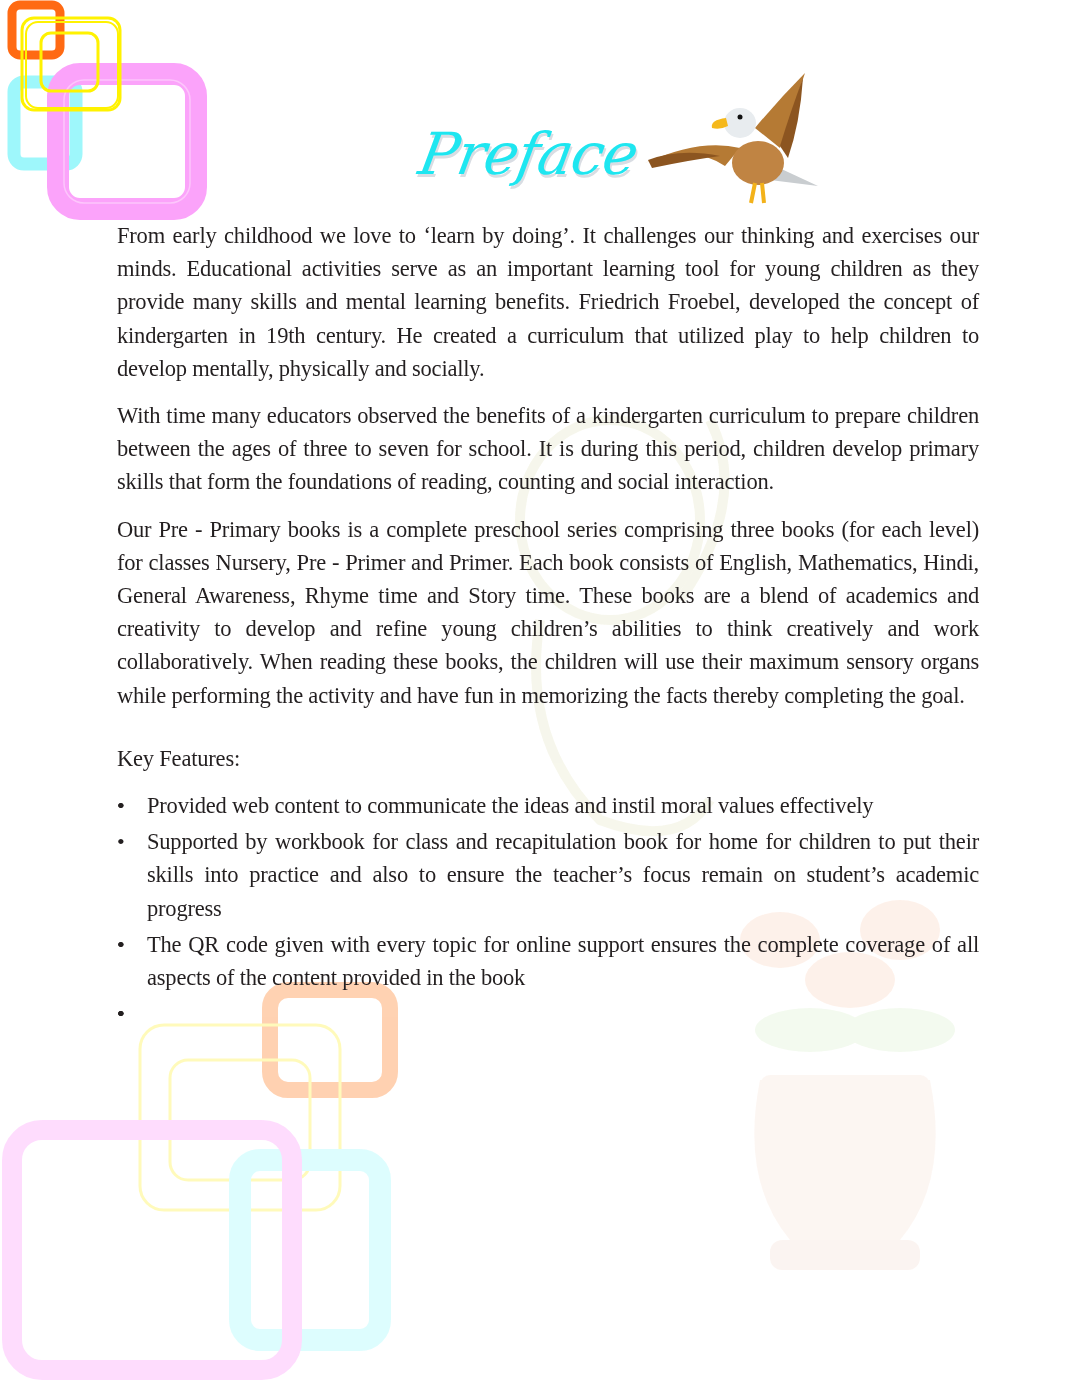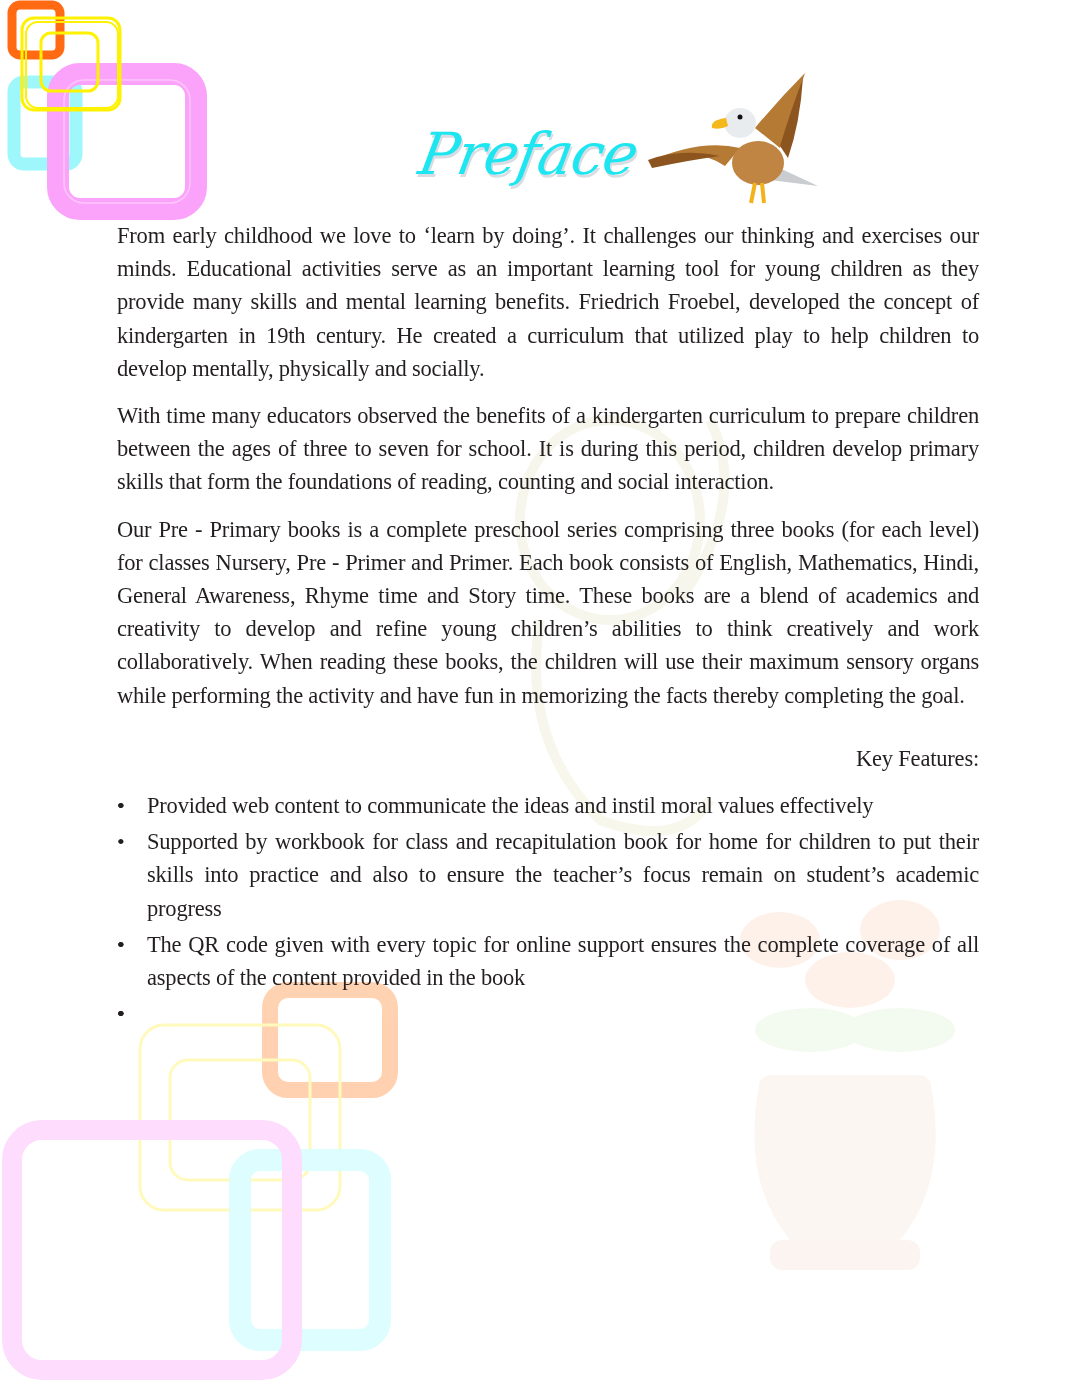--- a/index.html
+++ b/index.html
@@ -18,21 +18,21 @@
     transform: skewX(-10deg); display: inline-block;
   }
   .bird { position: absolute; left: 640px; top: 68px; }
   .content {
     position: absolute; left: 109px; top: 219px; width: 862px;
     font-size: 22.5px; line-height: 33.2px; text-align: justify;
     letter-spacing: -0.2px;
     margin-left: 8px;
   }
   .para { margin: 0 0 14px 0; }
-  .key-title { margin: 30px 0 14px 0; text-align: right; }
+  .key-title { margin: 30px 0 14px 0; text-align: left; }
   ul.features { list-style: none; margin: 0; padding: 0; }
   ul.features li {
     position: relative; padding-left: 30px; line-height: 33.5px;
     margin-bottom: 2.3px; text-align: justify;
   }
   ul.features li .bullet {
     position: absolute; left: 0; top: 0; font-size: 22px;
   }
   ul.features li.single { text-align: left; }
 </style>

